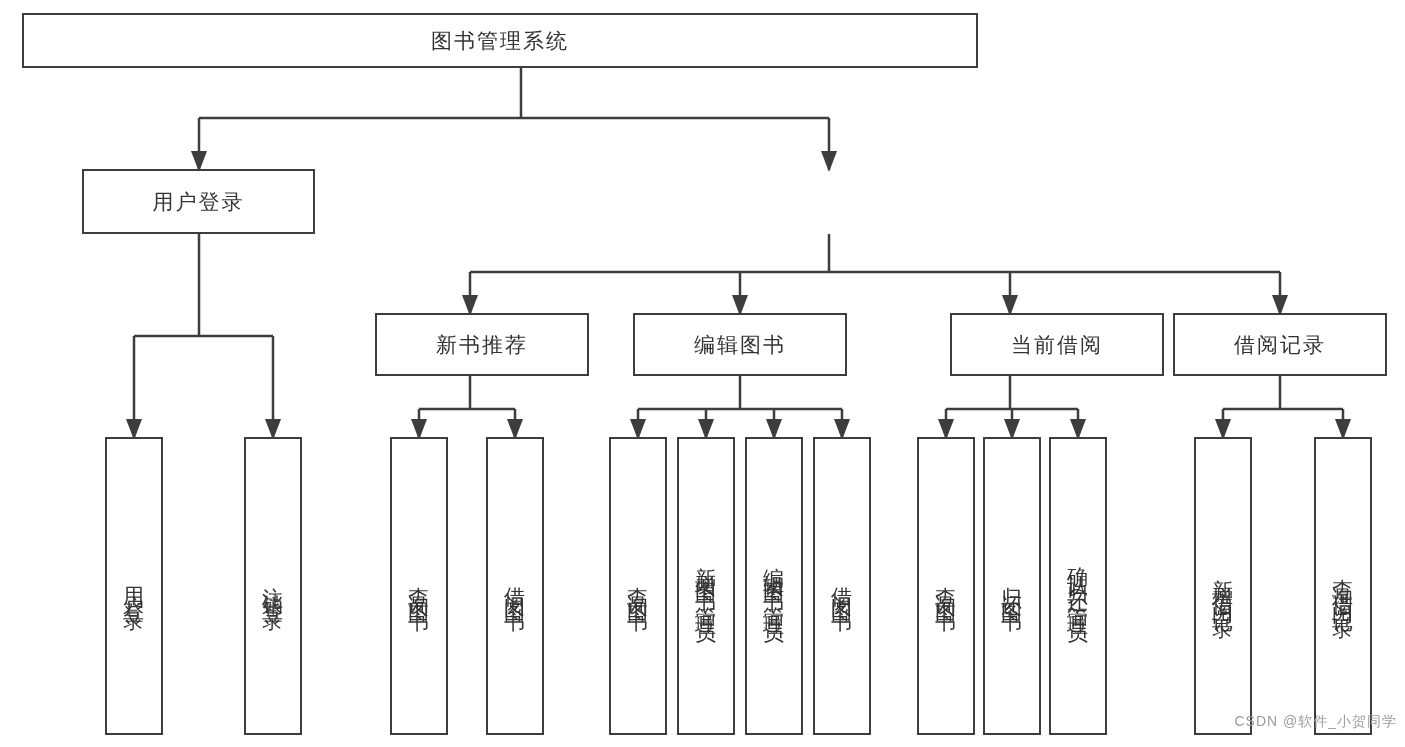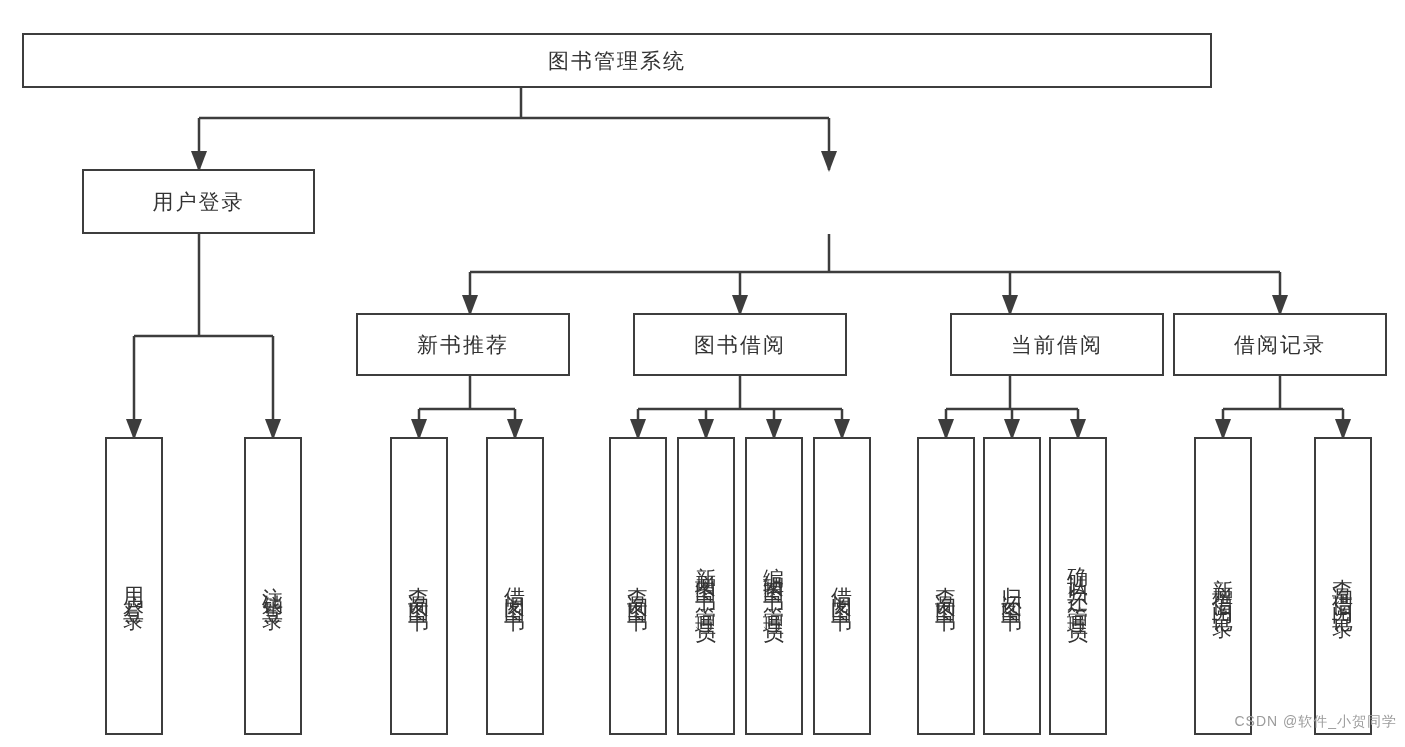--- a/index.html
+++ b/index.html
@@ -35,21 +35,21 @@
   }
   .vnode .lbl {
     writing-mode: vertical-rl;
     text-orientation: mixed;
     font-size: 21px;
     letter-spacing: 8px;
     line-height: 1;
     white-space: nowrap;
   }
   
-  .root-box   { left: 22px;  top: 13px;  width: 1190px; height: 55px; margin-top: 20px; }
+  .root-box   { left: 22px;  top: 13px;  width: 956px; height: 55px; }
   .l2-box     { top: 169px; height: 65px; }
   .l3-box     { top: 313px; width: 214px; height: 63px; }
   .l4-box     { top: 437px; width: 58px;  height: 298px; }
   #watermark {
     position: absolute;
     right: 8px;
     top: 713px;
     font-size: 14px;
     color: #9c9c9c;
     letter-spacing: 1px;
@@ -92,25 +92,25 @@
     </svg>
 
   <div class="node root-box">
     <span class="lbl">图书管理系统</span>
   </div>
 
   <div class="node l2-box" style="left:82px;width:233px;">
     <span class="lbl">用户登录</span>
   </div>
 
-  <div class="node l3-box" style="left:356px;">
+  <div class="node l3-box" style="left:375px;">
     <span class="lbl">新书推荐</span>
   </div>
   <div class="node l3-box" style="left:633px;">
-    <span class="lbl">图书借阅</span>
+    <span class="lbl">编辑图书</span>
   </div>
   <div class="node l3-box" style="left:903px;margin-left:47px;">
     <span class="lbl">当前借阅</span>
   </div>
   <div class="node l3-box" style="left:1173px;">
     <span class="lbl">借阅记录</span>
   </div>
 
   <div class="node vnode l4-box" style="left:105px;">
     <span class="lbl">用户登录</span>

